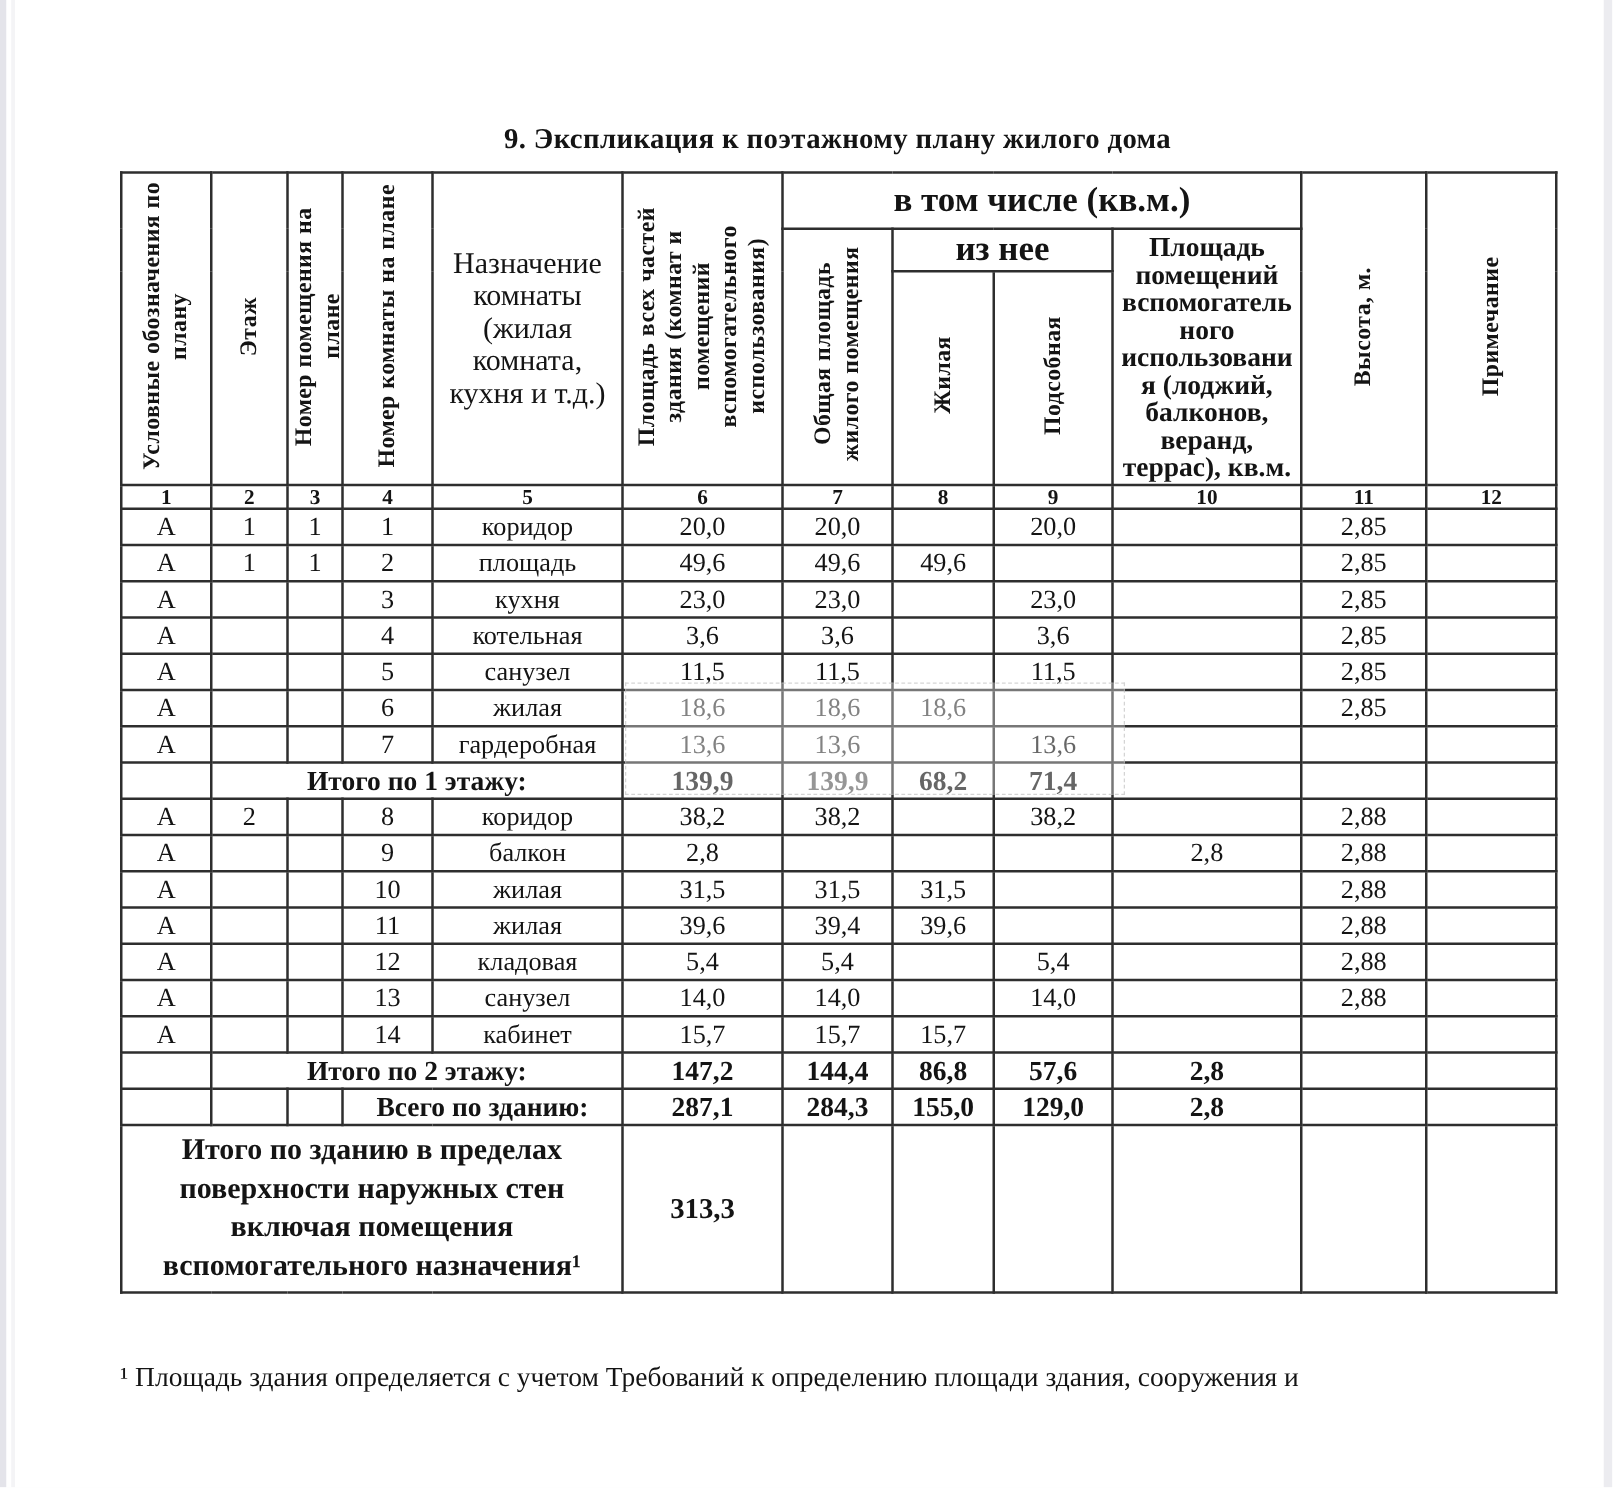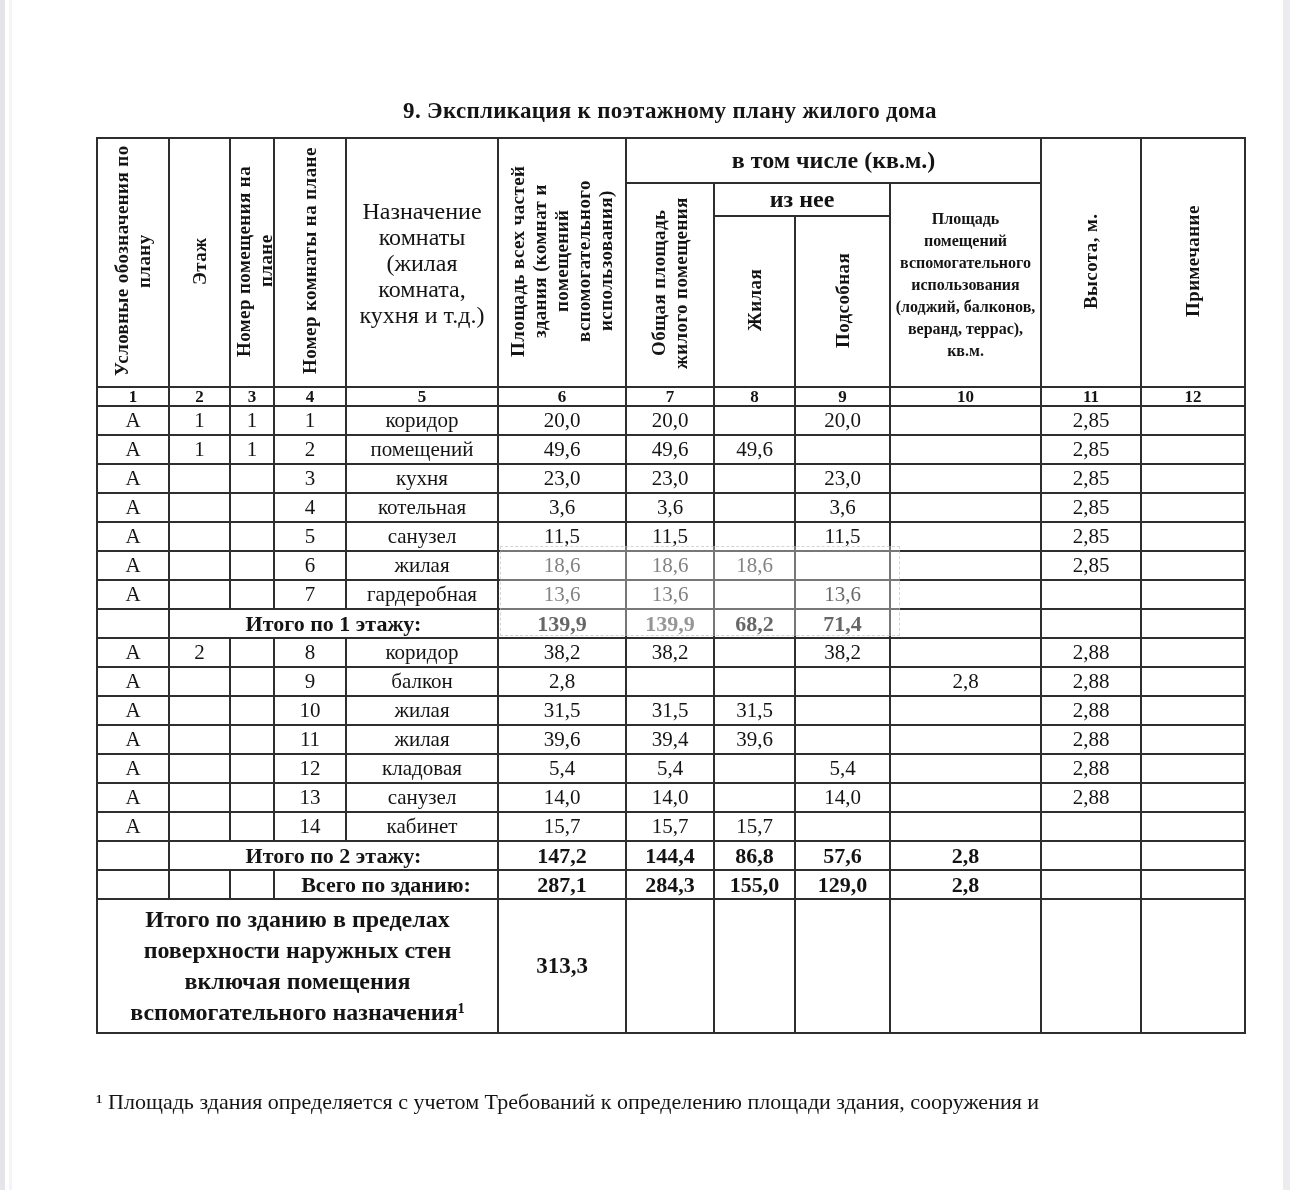--- a/index.html
+++ b/index.html
@@ -9,27 +9,27 @@
   .edge-left2{position:absolute;left:9px;top:0;width:3px;height:100%;background:#f4f4f6;}
   .edge-right{position:absolute;right:0;top:0;width:7px;height:100%;background:#ececf0;}
   .title{position:absolute;left:96px;top:98px;width:1148px;margin:0;text-align:center;
          font-size:23px;font-weight:bold;letter-spacing:.3px;}
   table.expl{position:absolute;left:96px;top:137px;width:1148px;border-collapse:collapse;
              table-layout:fixed;}
   table.expl td{border:2px solid #2e2e2e;text-align:center;vertical-align:middle;
                 padding:0 2px;overflow:hidden;}
   tr.h1{height:45px;} tr.h2{height:33px;} tr.h3{height:171px;}
   tr.idx{height:19px;} tr.body{height:29px;} tr.grand{height:134px;}
-  .group-label{font-weight:bold;font-size:24px;}
+  .group-label{font-weight:bold;font-size:28px;}
   .vtext{display:inline-block;writing-mode:vertical-rl;transform:rotate(180deg);
          font-weight:bold;font-size:19px;line-height:22px;letter-spacing:.4px;
          white-space:normal;}
   .vh-tall{height:232px;} .vh-mid{height:192px;} .vh-short{height:160px;}
   .purpose-head{font-weight:normal;font-size:24px;line-height:26px;border-radius:23px;}
-  .aux-head{font-weight:bold;font-size:16px;line-height:22px;overflow-wrap:anywhere;}
+  .aux-head{font-weight:bold;font-size:22px;line-height:22px;overflow-wrap:anywhere;}
   td.icell{font-weight:bold;font-size:17px;line-height:1;}
   td.dcell{font-size:21px;}
   td.bold{font-weight:bold;font-size:22px;}
   td.sublabel{font-weight:bold;font-size:22px;}
   td.grandlabel{font-weight:bold;font-size:24px;line-height:31px;}
   td.grandval{font-weight:bold;font-size:23px;border-radius:30px;}
   .faded{color:#404040;}
   .halffade{color:#5f5f5f;}
   .watermark{position:absolute;left:500px;top:546px;width:398px;height:88px;
              background:rgba(255,255,255,.35);border:1px dashed rgba(185,185,185,.6);
@@ -109,21 +109,21 @@
           <td class="dcell">20,0</td>
           <td class="dcell"></td>
           <td class="dcell">2,85</td>
           <td class="dcell"></td>
         </tr>
         <tr class="body">
           <td class="dcell">А</td>
           <td class="dcell">1</td>
           <td class="dcell">1</td>
           <td class="dcell">2</td>
-          <td class="dcell">помещений</td>
+          <td class="dcell">площадь</td>
           <td class="dcell">49,6</td>
           <td class="dcell">49,6</td>
           <td class="dcell">49,6</td>
           <td class="dcell"></td>
           <td class="dcell"></td>
           <td class="dcell">2,85</td>
           <td class="dcell"></td>
         </tr>
         <tr class="body">
           <td class="dcell">А</td>

